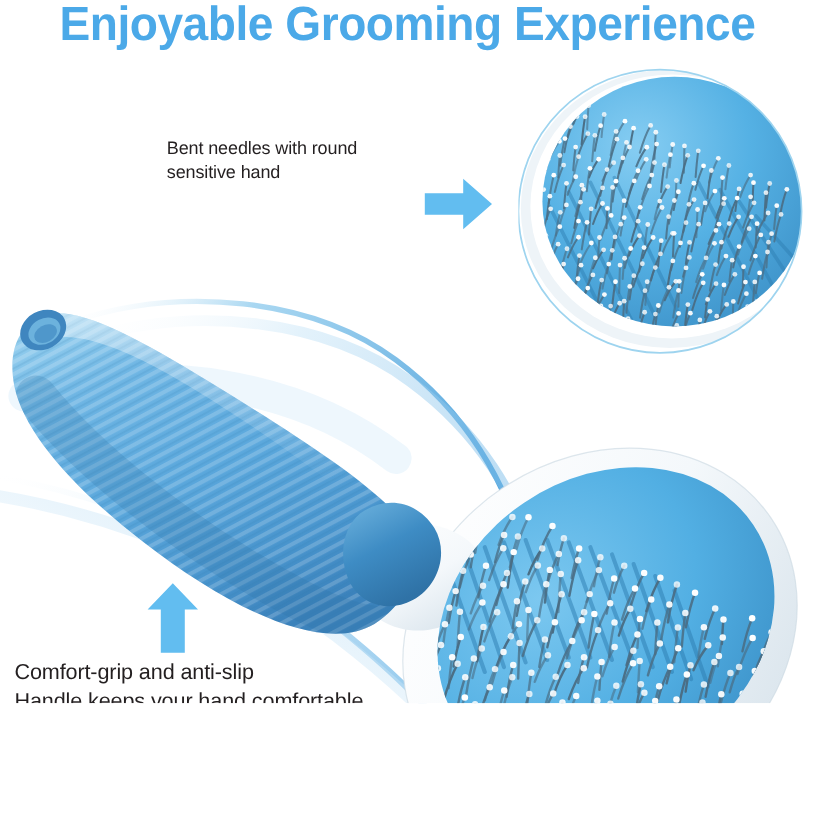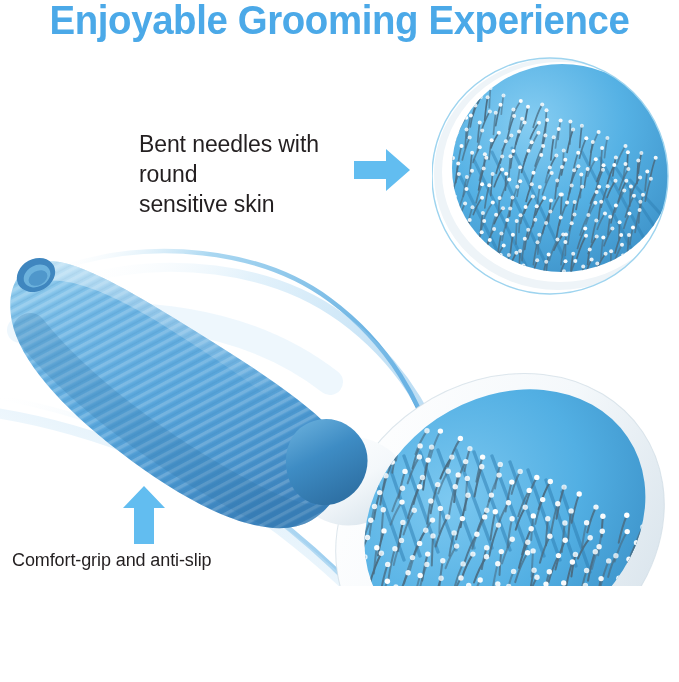--- a/index.html
+++ b/index.html
@@ -41,23 +41,23 @@
     position: absolute;
     left: 0; top: 0;
     width: 679px; height: 682px;
     pointer-events: none;
   }
 
   
   .callout-top {
     position: absolute;
     left: 139px;
-    top: 130px;
+    top: 114px;
     width: 215px;
-    font-size: 23px;
+    font-size: 15px;
     line-height: 1.30;
     color: #231f20;
     letter-spacing: -0.1px;
   }
   .callout-bottom {
     position: absolute;
     left: 12px;
     top: 549px;
     width: 330px;
     font-size: 18px;
@@ -1449,20 +1449,21 @@
   <svg class="arrow-right" viewBox="0 0 60 48">
     <path d="M 2,15 L 34,15 L 34,3 L 58,24 L 34,45 L 34,33 L 2,33 Z" fill="#62BDF0"></path>
   </svg>
 
   <svg class="arrow-up" viewBox="0 0 48 62">
     <path d="M 14,60 L 14,24 L 3,24 L 24,2 L 45,24 L 34,24 L 34,60 Z" fill="#62BDF0"></path>
   </svg>
 
   <div class="callout-top">
     <div>Bent needles with round</div>
-    <div>sensitive skin</div>
+    <div>sensitive hand</div>
   </div>
 
   <div class="callout-bottom">
     <div>Comfort-grip and anti-slip</div>
+    <div>Handle keeps your hand comfortable</div>
   </div>
 
 </div>
 
 </body></html>

